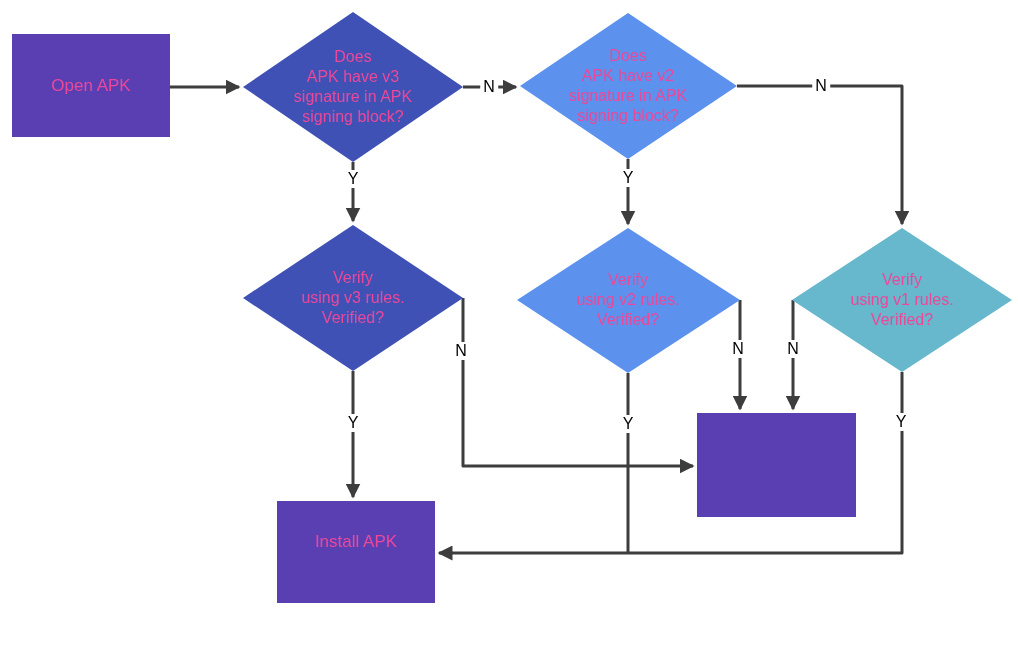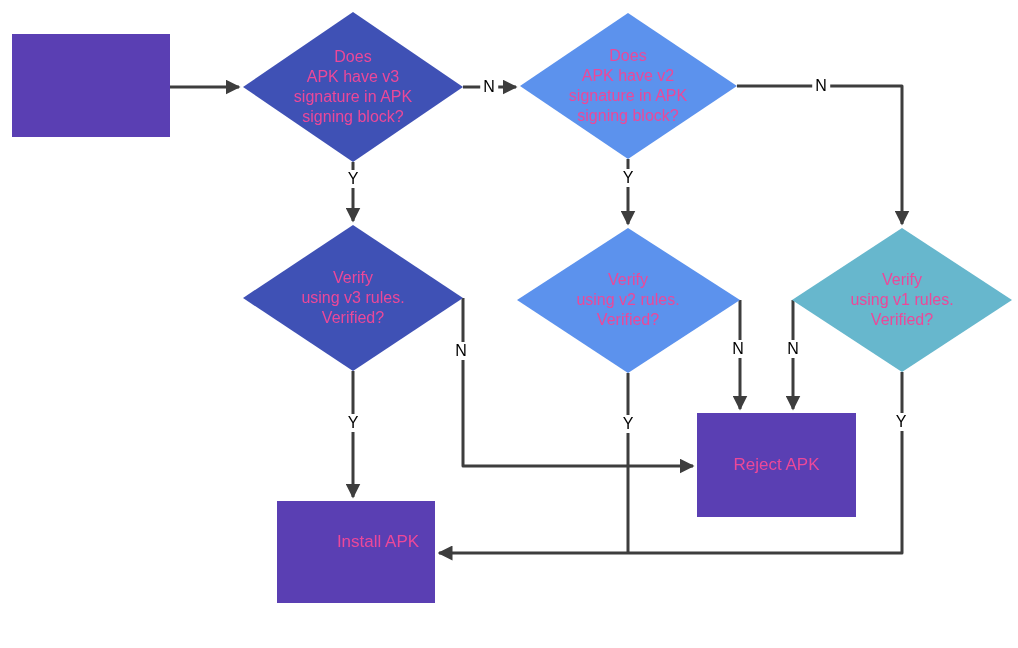--- a/index.html
+++ b/index.html
@@ -65,20 +65,21 @@
       <polygon points="353,12 463,87 353,162 243,87" fill="#3f51b5"></polygon>
       <polygon points="628,13 737,86 628,159 520,86" fill="#5c92ed"></polygon>
       <polygon points="353,225 463,298 353,371 243,298" fill="#3f51b5"></polygon>
       <polygon points="628,228 740,300 628,373 517,300" fill="#5c92ed"></polygon>
       <polygon points="902,228 1012,300 902,372 792,300" fill="#67b7cd"></polygon>
       <rect x="697" y="413" width="159" height="104" fill="#5a3fb3"></rect>
       <rect x="277" y="501" width="158" height="102" fill="#5a3fb3"></rect>
     </g>
   </svg>
 
+  <div class="node-text rect-text" style="left:12px; top:34px; width:158px; height:103px;">Open APK</div>
 
   <div class="node-text diamond-text" style="left:263px; top:47px; width:180px; height:80px;">Does
 APK have v3
 signature in APK
 signing block?</div>
 
   <div class="node-text diamond-text" style="left:538px; top:46px; width:180px; height:80px;">Does
 APK have v2
 signature in APK
 signing block?</div>
@@ -88,23 +89,22 @@
 Verified?</div>
 
   <div class="node-text diamond-text" style="left:538px; top:270px; width:180px; height:60px;">Verify
 using v2 rules.
 Verified?</div>
 
   <div class="node-text diamond-text" style="left:812px; top:270px; width:180px; height:60px;">Verify
 using v1 rules.
 Verified?</div>
 
-  <div class="node-text rect-text" style="left:697px; top:413px; width:159px; height:104px;">Reject APK</div>
 
-  <div class="node-text rect-text" style="left:277px; top:501px; width:158px; height:82px;margin-left:22px;">Install APK</div>
+  <div class="node-text rect-text" style="left:277px; top:501px; width:158px; height:82px;">Install APK</div>
 
   <span class="edge-label" style="left:489px; top:87px;">N</span>
   <span class="edge-label" style="left:821px; top:86px;">N</span>
   <span class="edge-label" style="left:353px; top:179px;">Y</span>
   <span class="edge-label" style="left:628px; top:178px;">Y</span>
   <span class="edge-label" style="left:353px; top:423px;">Y</span>
   <span class="edge-label" style="left:461px; top:351px;">N</span>
   <span class="edge-label" style="left:738px; top:349px;">N</span>
   <span class="edge-label" style="left:793px; top:349px;">N</span>
   <span class="edge-label" style="left:628px; top:424px;">Y</span>

